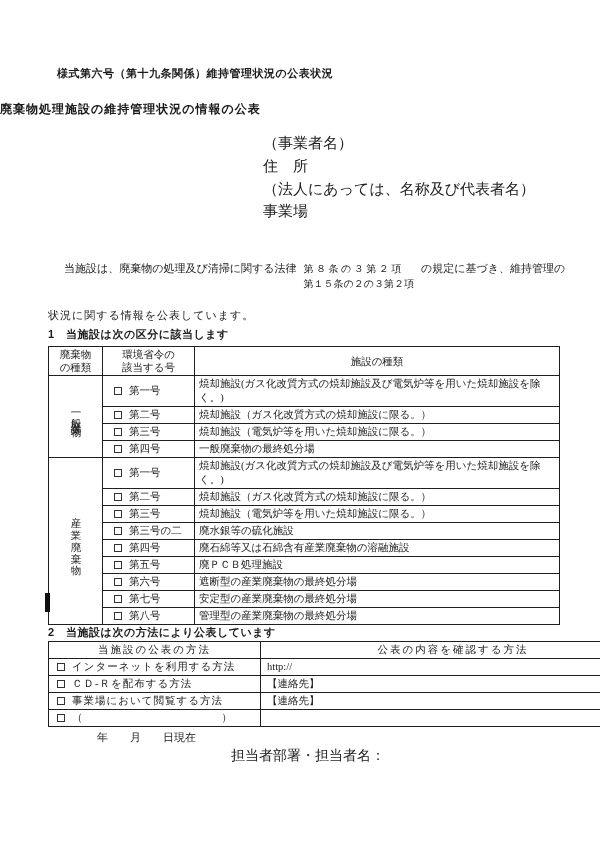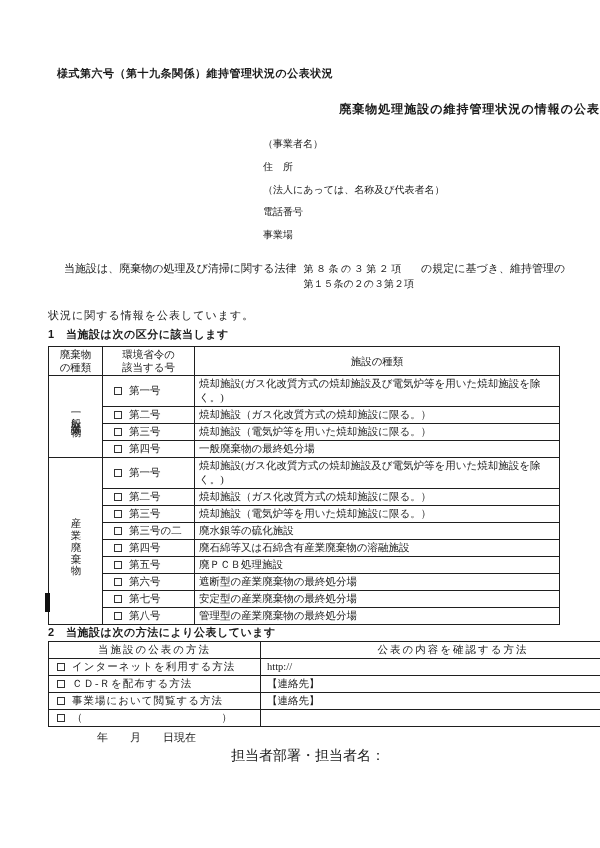--- a/index.html
+++ b/index.html
@@ -9,23 +9,23 @@
     width:600px; height:848px;
     margin:0 auto;
     background:#ffffff;
     font-family:"Liberation Serif", serif;
     color:#1b1b1b;
     overflow:hidden;
   }
   .gothic { font-family:"Liberation Sans", sans-serif; font-weight:bold; }
 
   .form-label { position:absolute; left:57px; top:66px; font-size:11px; letter-spacing:0.5px; }
-  .doc-title  { position:absolute; left:0; top:101px; width:100%; text-align:right; font-size:12px; letter-spacing:1px; }
+  .doc-title  { position:absolute; left:0; top:101px; width:100%; text-align:left; font-size:12px; letter-spacing:1px; }
 
-  .fields { position:absolute; left:263px; top:137px; font-size:10px; line-height:13px; }
+  .fields { position:absolute; left:263px; top:137px; font-size:15px; line-height:13px; }
   .fields .frow { margin-bottom:10px; }
   .fields .frow.tight { margin-bottom:1px; }
   .fields .frow.note  { margin-bottom:9px; }
 
   .intro { position:absolute; left:48px; top:261px; width:516px; font-size:11px; line-height:15px; }
   .intro-line1 { display:flex; align-items:flex-start; }
   .intro-lead { margin-left:16px; white-space:nowrap; }
   .law-stack { display:inline-flex; flex-direction:column; margin:0 7px; font-size:10px; line-height:15px; white-space:nowrap; }
   .law-stack .l1 { letter-spacing:2.5px; }
   .intro-tail { white-space:nowrap; }
@@ -68,21 +68,20 @@
 
 <div class="page">
 
   <div class="form-label gothic">様式第六号（第十九条関係）維持管理状況の公表状況</div>
   <div class="doc-title gothic">廃棄物処理施設の維持管理状況の情報の公表</div>
 
   <div class="fields">
     <div class="frow">（事業者名）</div>
     <div class="frow">住　所</div>
     <div class="frow note">（法人にあっては、名称及び代表者名）</div>
-    <div class="frow">電話番号</div>
     <div class="frow">事業場</div>
   </div>
 
   <div class="intro">
     <div class="intro-line1">
       <span class="intro-lead">当施設は、廃棄物の処理及び清掃に関する法律</span>
       <span class="law-stack">
         <span class="l1">第８条の３第２項</span>
         <span class="l2">第１５条の２の３第２項</span>
       </span>

